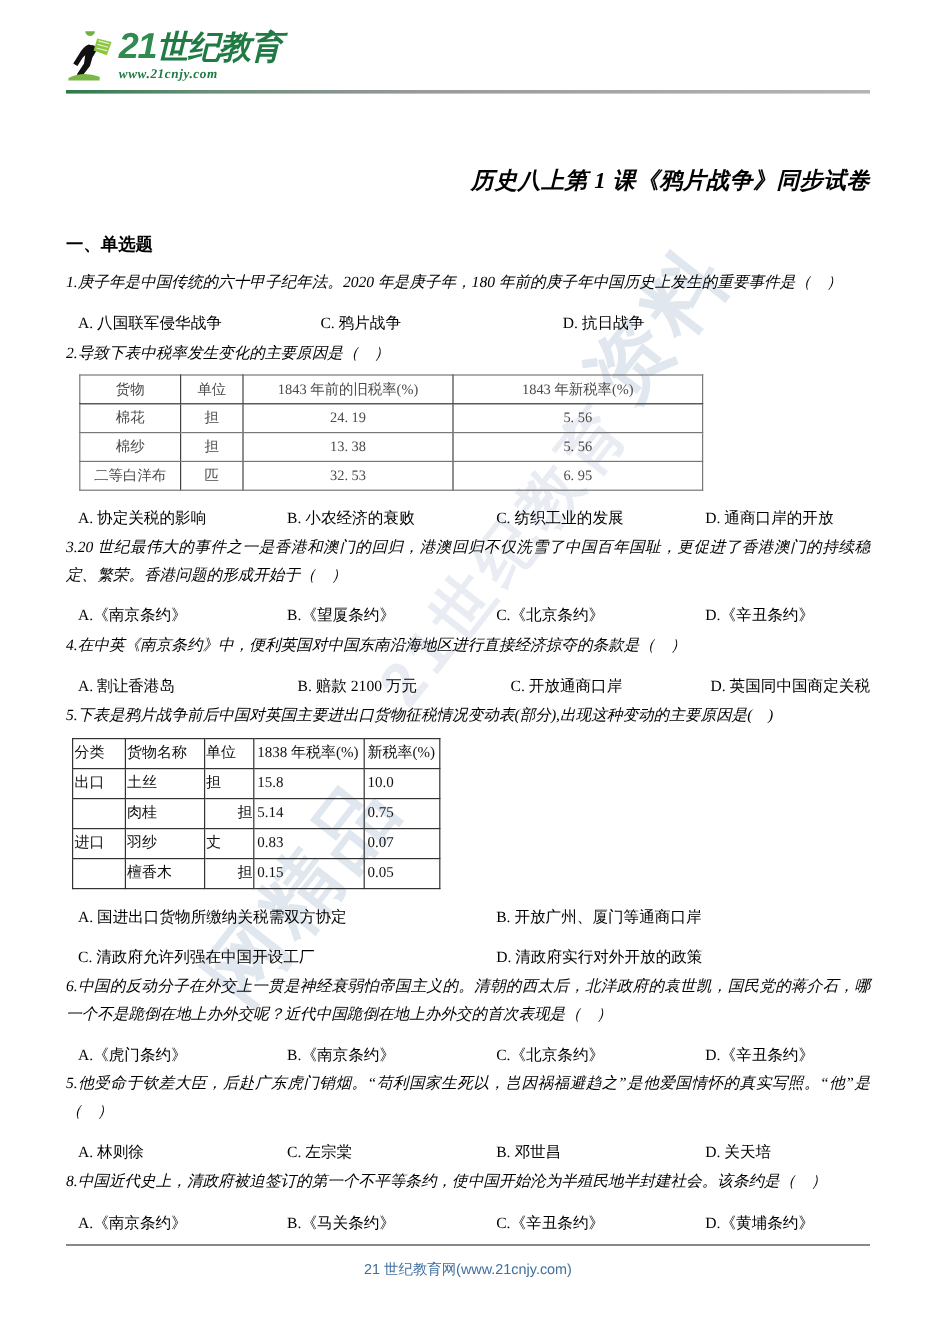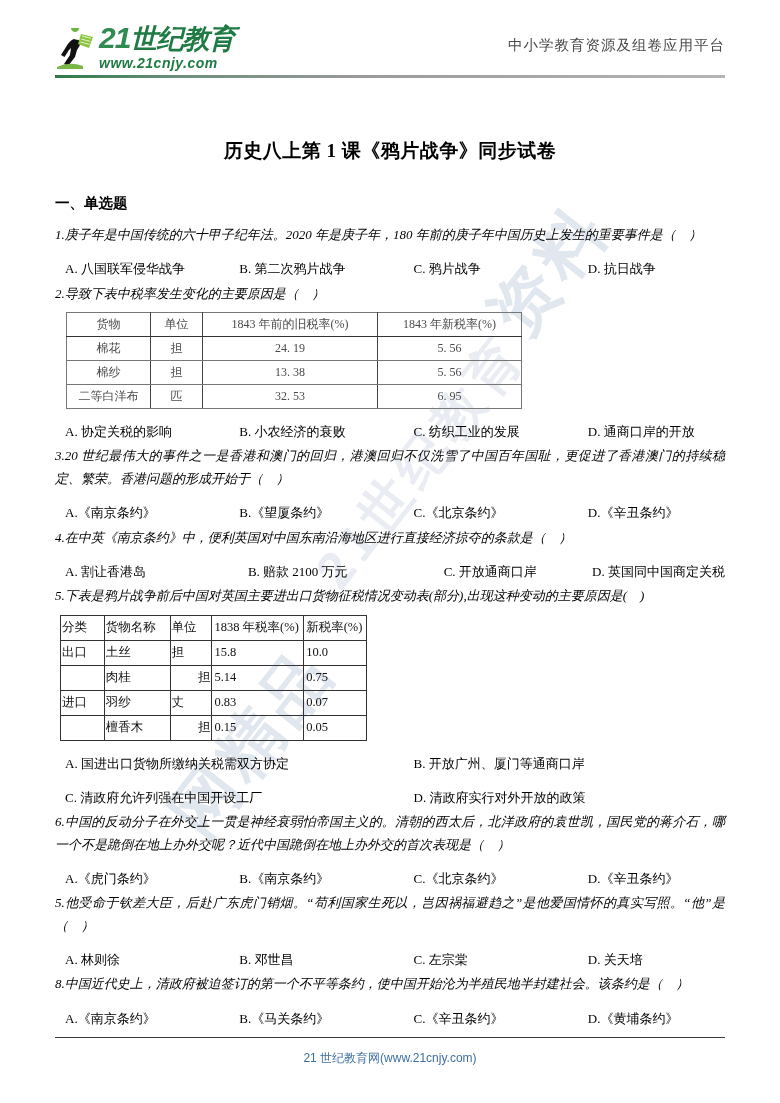--- a/index.html
+++ b/index.html
@@ -58,48 +58,49 @@
   .logo-main {
     font-family: "Liberation Sans", "DejaVu Sans", sans-serif;
     font-weight: 700;
     font-size: 27px;
     color: #1f7a43;
     letter-spacing: -1px;
     font-style: italic;
   }
   .logo-main .num { color:#2f8b4f; font-size: 30px; }
   .logo-url {
-    font-family: Liberation Sans, sans-serif;
-    font-weight: 700;
-    font-size: 14px;
+    font-family: Liberation Serif, serif;
+    font-weight: 700;
+    font-size: 11px;
     color: #1f7a43;
     letter-spacing: .5px;
     margin-top: 3px;
     font-style: italic;
   }
   #header-tagline {
     font-size: 14.5px;
     color: #4a4a4a;
     letter-spacing: 1px;
     padding-bottom: 2px;
   }
   #header-rule {
     position: absolute;
     left: 0; right: 0; bottom: 14px;
     height: 3px;
     background: linear-gradient(to right, #2f7a4a 0%, #6d8e7c 18%, #9a9a9a 45%, #b5b5b5 100%);
   }
 
   
   #doc-title {
-    text-align: center;
+    text-align: right;
     font-size: 19px;
     font-weight: 700;
     margin: 46px 0 30px 0;
     letter-spacing: .5px;
+    font-style: italic;
   }
 
   
   .section-heading {
     font-size: 14.5px;
     font-weight: 700;
     margin: 0 0 11px 0;
   }
 
   .q-stem {
@@ -114,29 +115,29 @@
     font-size: 13px;
     line-height: 1.72;
     margin: 12px 0 2px 0;
     padding-left: 10px;
     gap: 37px;
   }
   .q-options.cols-4 > .opt { width: 25%; }
   .q-options.cols-2 > .opt { width: 50%; }
   .q-options.wide4 > .opt:nth-child(1) { width: 27%; }
   .q-options.wide4 > .opt:nth-child(2) { width: 26%; }
-  .q-options.wide4 > .opt:nth-child(3) { width: 24%; text-align: center; }
+  .q-options.wide4 > .opt:nth-child(3) { width: 24%; }
   .q-options.wide4 > .opt:nth-child(4) { width: 23%; }
   .opt { white-space: nowrap; }
 
   
   #table-tax-1843 {
     border-collapse: collapse;
     margin: 7px 0 8px 11px;
-    width: 456px;
+    width: 520px;
     font-size: 12px;
     color: #4a4a4a;
     border: 1.6px solid #111;
   }
   #table-tax-1843 th, #table-tax-1843 td {
     border: 1px solid #777;
     text-align: center;
     padding: 3px 2px;
     font-weight: 400;
     height: 20px;
@@ -213,32 +214,30 @@
         <path d="M2 39 Q14 33 28 38 L28 41 L2 41 Z" fill="#7ab648"></path>
       </svg>
       <div class="logo-words">
         <div class="logo-main">
           <span class="num">21</span><span>世纪教育</span>
         </div>
         <div class="logo-url">www.21cnjy.com</div>
       </div>
     </div>
 
-    <div id="header-tagline">中小学教育资源及组卷应用平台</div>
     <div id="header-rule"></div>
   </div>
 
   <h1 id="doc-title">历史八上第 1 课《鸦片战争》同步试卷</h1>
 
   <div class="section-heading">一、单选题</div>
 
   <p class="q-stem">1.庚子年是中国传统的六十甲子纪年法。2020 年是庚子年，180 年前的庚子年中国历史上发生的重要事件是（　）</p>
   <div class="q-options cols-4">
     <span class="opt">A. 八国联军侵华战争</span>
-    <span class="opt">B. 第二次鸦片战争</span>
     <span class="opt">C. 鸦片战争</span>
     <span class="opt">D. 抗日战争</span>
   </div>
 
   <p class="q-stem">2.导致下表中税率发生变化的主要原因是（　）</p>
 
   <table id="table-tax-1843">
     <thead>
       <tr>
         <th>货物</th>
@@ -349,22 +348,22 @@
   <div class="q-options cols-4">
     <span class="opt">A.《虎门条约》</span>
     <span class="opt">B.《南京条约》</span>
     <span class="opt">C.《北京条约》</span>
     <span class="opt">D.《辛丑条约》</span>
   </div>
 
   <p class="q-stem">5.他受命于钦差大臣，后赴广东虎门销烟。“苟利国家生死以，岂因祸福避趋之”是他爱国情怀的真实写照。“他”是（　）</p>
   <div class="q-options cols-4">
     <span class="opt">A. 林则徐</span>
+    <span class="opt">C. 左宗棠</span>
     <span class="opt">B. 邓世昌</span>
-    <span class="opt">C. 左宗棠</span>
     <span class="opt">D. 关天培</span>
   </div>
 
   <p class="q-stem">8.中国近代史上，清政府被迫签订的第一个不平等条约，使中国开始沦为半殖民地半封建社会。该条约是（　）</p>
   <div class="q-options cols-4">
     <span class="opt">A.《南京条约》</span>
     <span class="opt">B.《马关条约》</span>
     <span class="opt">C.《辛丑条约》</span>
     <span class="opt">D.《黄埔条约》</span>
   </div>

